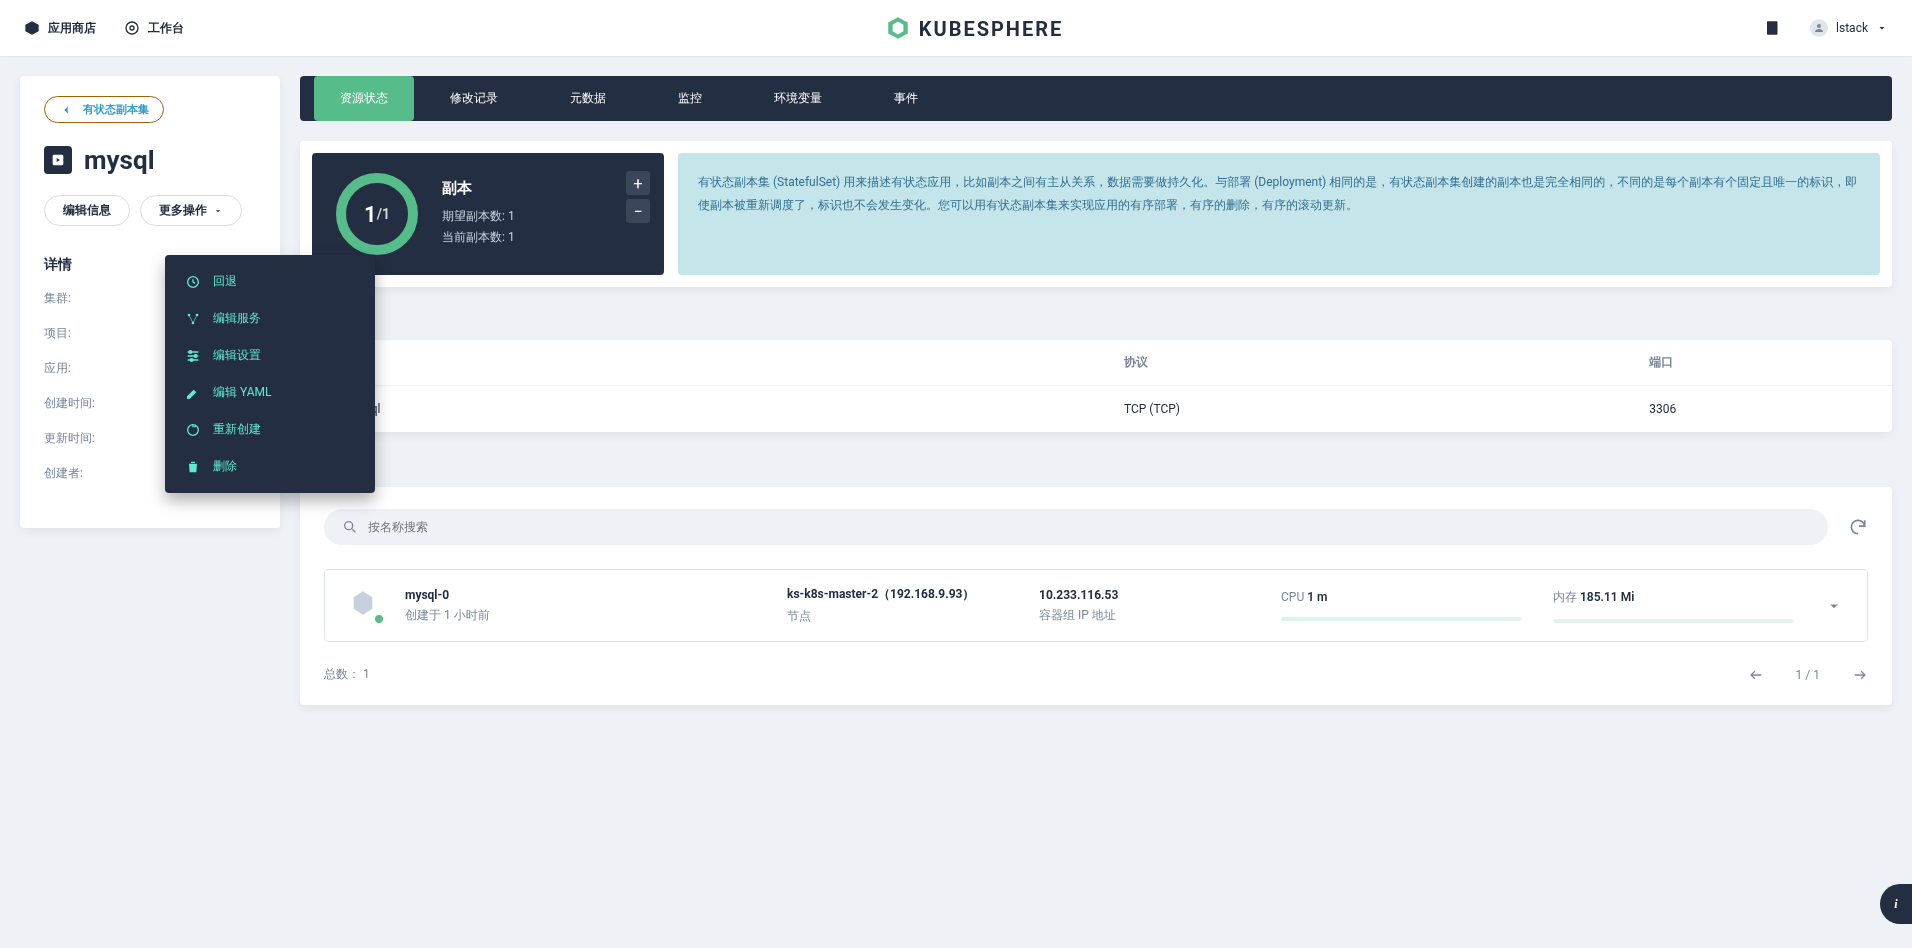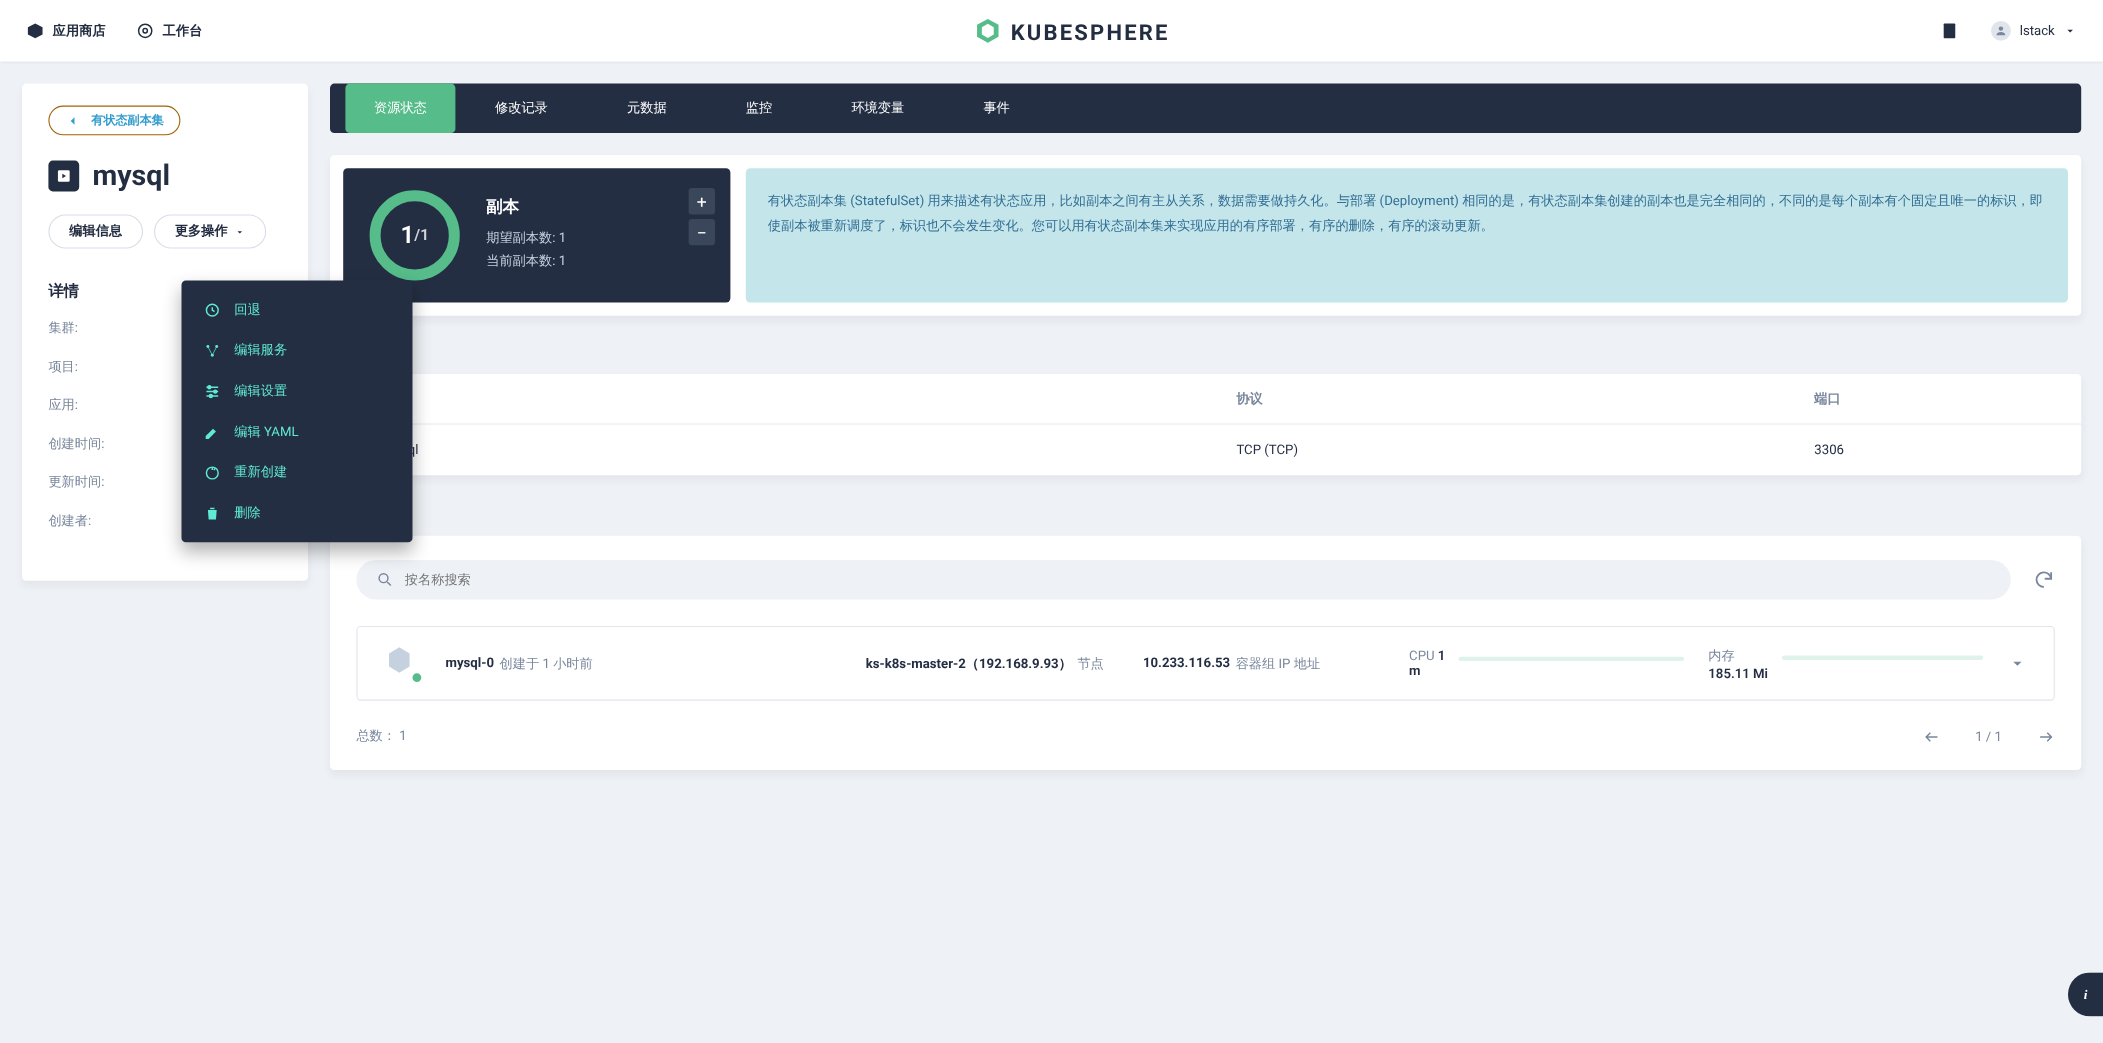--- a/index.html
+++ b/index.html
@@ -51,21 +51,21 @@
 .pods-card{background:#fff;border-radius:4px;padding:22px 24px;box-shadow:0 4px 8px rgba(36,46,66,.06)}
 .search-row{display:flex;align-items:center;gap:20px;margin-bottom:24px}
 .search-box{flex:1;background:#eef1f5;border-radius:20px;padding:10px 18px;display:flex;align-items:center;gap:10px}
 .search-box svg{width:16px;height:16px;color:#79879c}
 .search-box input{border:none;background:transparent;outline:none;font-size:12px;flex:1;color:#4d7c0f}
 .refresh-btn{width:20px;height:20px;color:#79879c;cursor:pointer}
 .pod-item{border:1px solid #e0e4eb;border-radius:4px;padding:16px 24px;display:flex;align-items:center;gap:22px}
 .pod-icon{width:34px;height:34px;position:relative}
 .pod-hex{width:28px;height:28px}
 .pod-status{width:12px;height:12px;background:#55bc8a;border-radius:50%;position:absolute;bottom:-2px;right:-2px;border:2px solid #fff}
-.pod-col{display:flex;gap:5px}
+.pod-col{display:flex;flex-direction:column;gap:5px}
 .pod-name{font-weight:700;color:#242e42}
 .pod-sub{color:#79879c;font-size:12px}
 .col-b{width:230px}
 .col-c{width:220px}
 .col-d,.col-e{width:250px}
 .metric-label{color:#79879c;font-size:12px}
 .metric-label b{color:#242e42;font-weight:600}
 .bar{height:4px;background:#dff3ea;border-radius:2px;margin-top:8px;width:240px}
 .expand{color:#79879c;cursor:pointer;margin-left:auto}
 .footer{display:flex;align-items:center;justify-content:space-between;margin-top:24px;color:#79879c;font-size:12px}

